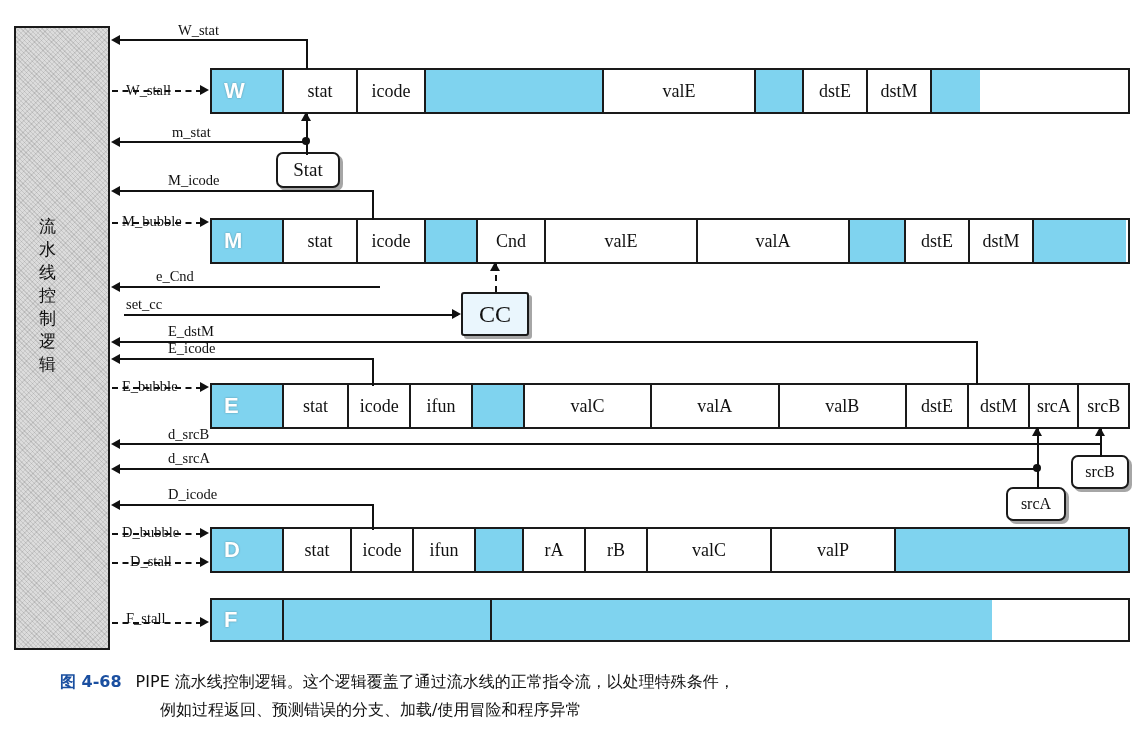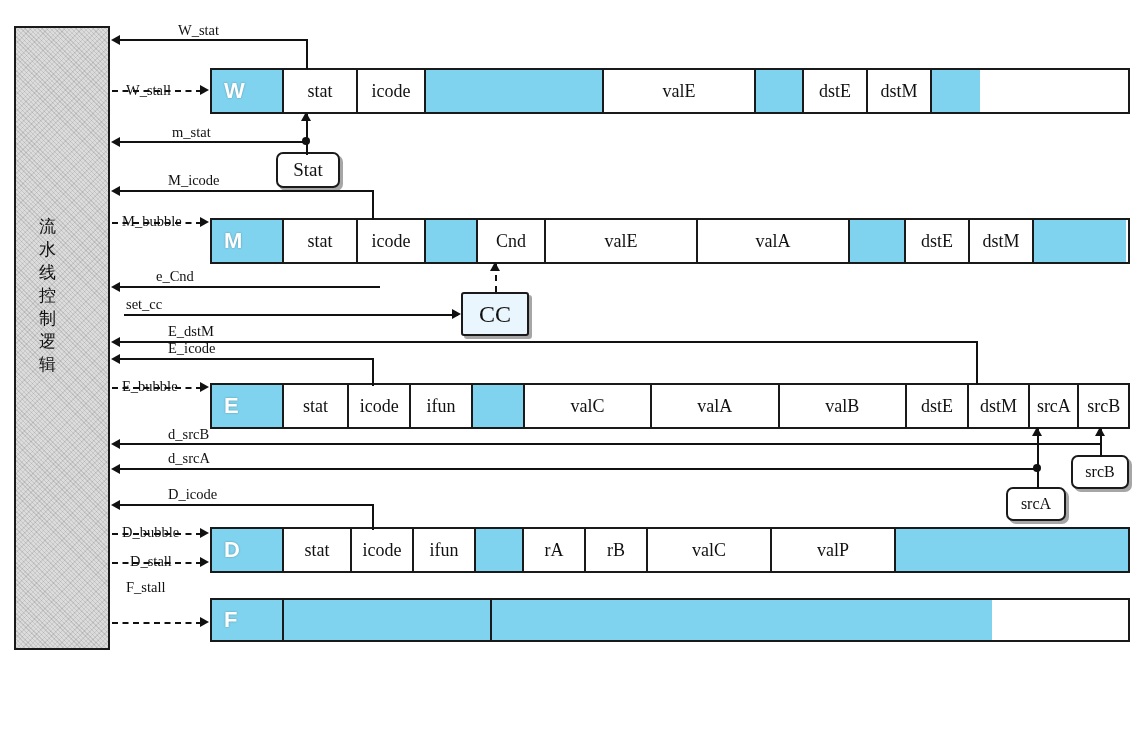--- a/index.html
+++ b/index.html
@@ -324,16 +324,20 @@
   <div class="hline dashed" style="left:112px; top:533px; width:90px;"></div>
   <div class="arrow-r" style="left:200px; top:528px;"></div>
   <div class="sig-label" style="left:122px; top:524px;">D_bubble</div>
 
   <div class="hline dashed" style="left:112px; top:562px; width:90px;"></div>
   <div class="arrow-r" style="left:200px; top:557px;"></div>
   <div class="sig-label" style="left:122px; top:553px;margin-left:8px;">D_stall</div>
 
   <div class="hline dashed" style="left:112px; top:622px; width:90px;"></div>
   <div class="arrow-r" style="left:200px; top:617px;"></div>
-  <div class="sig-label" style="left:126px; top:579px;">F_stall</div>
-
+  <div class="sig-label" style="left:126px; top:610px;">F_stall</div>
+
+  <div class="caption">
+    <span class="fignum">图 4-68</span><span class="body">PIPE 流水线控制逻辑。这个逻辑覆盖了通过流水线的正常指令流，以处理特殊条件，</span>
+    <div style="padding-left:100px;">例如过程返回、预测错误的分支、加载/使用冒险和程序异常</div>
+  </div>
 
 </div>
 
 </body></html>

